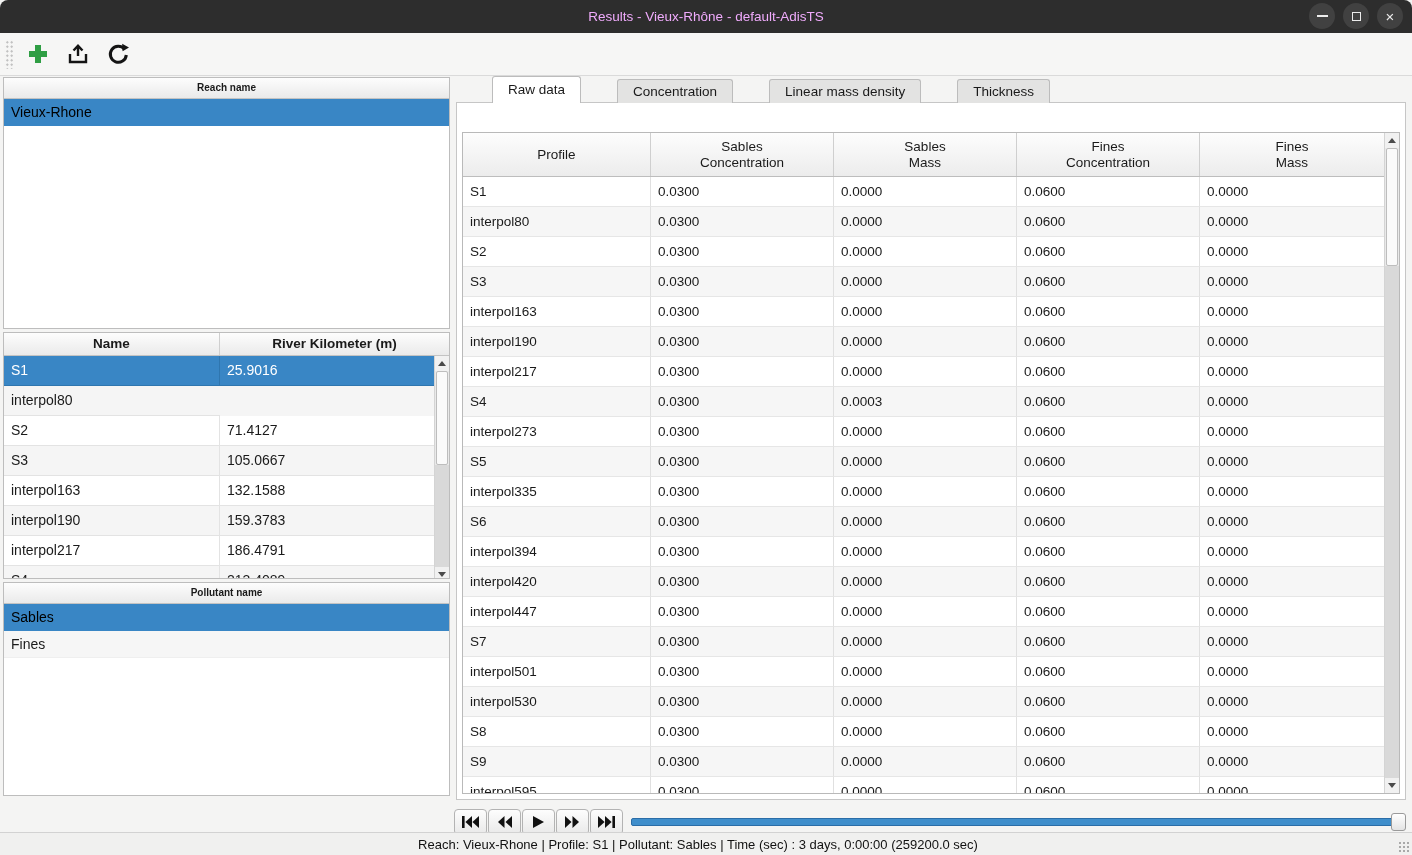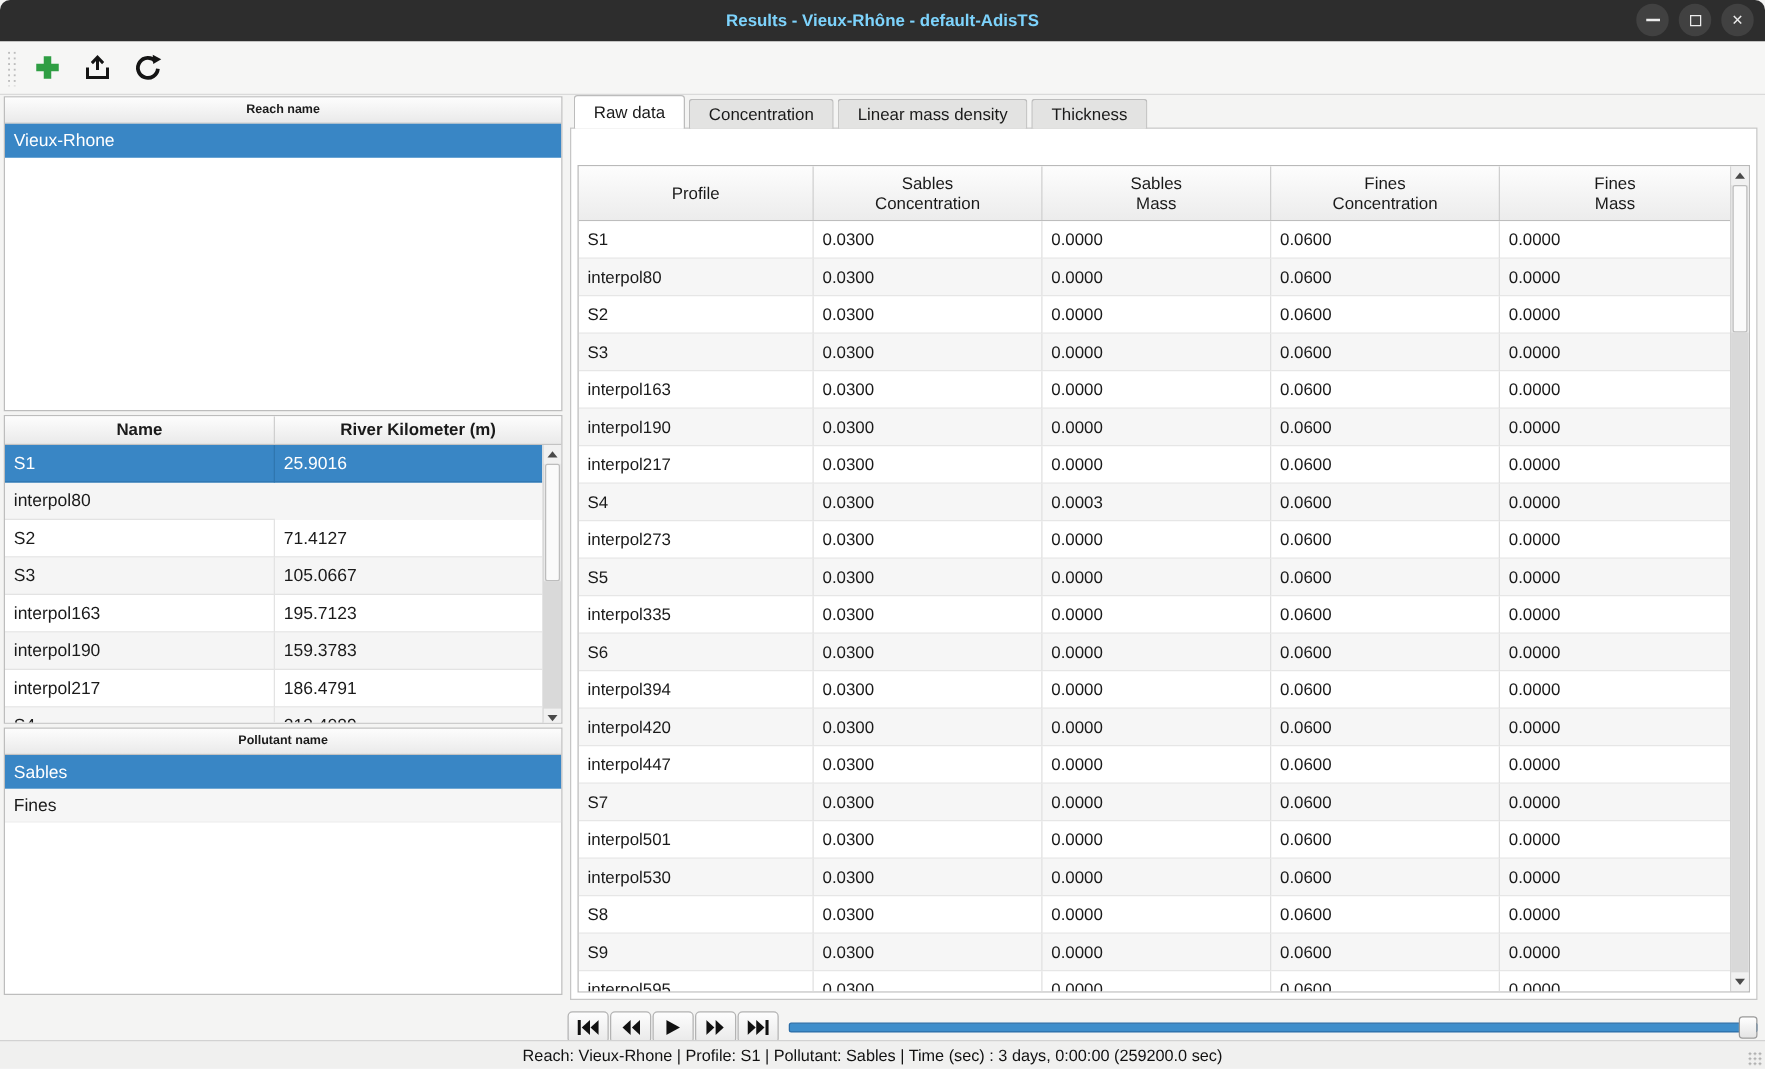--- a/index.html
+++ b/index.html
@@ -9,21 +9,21 @@
     background:#f4f4f3;
     color:#1a1a1a;
     overflow:hidden;
     font-size:13.5px;
   }
   
   .titlebar {
     height:33px; background:#2d2d2d; border-radius:8px 8px 0 0;
     display:flex; align-items:center; justify-content:center; position:relative;
   }
-  .titlebar .title { color:#7dd3fc; font-weight:bold; font-size:13.5px;text-align:center; }
+  .titlebar .title { color:#f0abfc; font-weight:normal; font-size:13.5px;text-align:center; }
   .win-btns { position:absolute; right:9px; top:3px; display:flex; gap:8px; }
   .win-btn {
     width:26px; height:26px; border-radius:50%; background:#414141;
     display:flex; align-items:center; justify-content:center; color:#ececec;
   }
   .glyph-min { width:11px; height:2px; background:#ececec; display:block; }
   .glyph-max { width:9px; height:9px; border:1.5px solid #ececec; display:block; }
   .glyph-close { font-size:15px; line-height:1; }
   
   .toolbar {
@@ -52,21 +52,21 @@
   .panel-profiles { top:256px; height:247px; }
   .panel-poll     { top:506px; height:214px; }
   .panel-header {
     height:21px; background:linear-gradient(#fdfdfd,#eaeaea);
     border-bottom:1px solid #c3c3c3;
     font-weight:bold; text-align:center; font-size:10px; line-height:20px;
   }
   .list-item { height:27px; line-height:27px; padding-left:7px; font-size:14px;
     border-bottom:1px solid #efefef; background:#fff; }
   .list-item.alt { background:#f6f6f6; }
-  .list-item.sel { background:var(--sel,#3986c5); color:#ffffff; border-bottom-color:var(--sel,#3986c5); }
+  .list-item.sel { background:var(--sel,#3986c5); color:#000000; border-bottom-color:var(--sel,#3986c5); }
   
   .ptable-wrap { display:flex; height:226px; }
   .ptable { flex:1; overflow:hidden; }
   .phead { display:grid; grid-template-columns:216px 1fr; height:23px;
     background:linear-gradient(#fdfdfd,#eaeaea); border-bottom:1px solid #c3c3c3; }
   .phead div { font-weight:bold; text-align:center; line-height:22px; border-right:1px solid #cfcfcf; font-size:13.5px; }
   .phead div:last-child { border-right:none; }
   .prow { display:grid; grid-template-columns:216px 1fr; height:30px; background:#fff; }
   .prow.alt { background:#f5f5f5; }
   .prow div { line-height:29px; padding-left:7px; font-size:14px;
@@ -79,21 +79,21 @@
   .sb-arrow { height:15px; background:#f1f1f1; display:flex; align-items:center; justify-content:center; }
   .tri-up { width:0; height:0; border-left:4px solid transparent; border-right:4px solid transparent; border-bottom:5px solid #4a4a4a; }
   .tri-down { width:0; height:0; border-left:4px solid transparent; border-right:4px solid transparent; border-top:5px solid #4a4a4a; }
   .sb-thumb { background:#fafafa; border:1px solid #bdbdbd; border-radius:2px; margin:0 1px; }
   .sb-trough { flex:1; background:#d9d9d9; }
   
   .tabs { position:absolute; top:0; left:7px; display:flex; align-items:flex-end; height:27px; z-index:2; }
   .tab {
     padding:0 15px; margin-right:3px; height:24px; line-height:23px;
     background:#e3e3e2; border:1px solid #bcbcbc; border-bottom:none;
-    border-radius:3px 3px 0 0; font-size:13.5px; cursor:pointer;
+    border-radius:3px 3px 0 0; font-size:13.5px; cursor:pointer;margin-left:33px;
   }
   .tab.active { background:#fff; height:27px; line-height:26px; font-weight:normal; }
   .content-frame {
     position:absolute; top:26px; left:4px; right:6px; height:698px;
     background:#fff; border:1px solid #c6c6c6;
   }
   
   .tbl-widget { position:absolute; top:5px; left:5px; right:5px; bottom:5px;
     border:1px solid #b9b9b9; display:flex; overflow:hidden; background:#fff;margin-top:24px; }
   .tbl-area { flex:1; overflow:hidden; }
@@ -206,21 +206,21 @@
             <div class="prow">
               <div>S2</div>
               <div>71.4127</div>
             </div>
             <div class="prow alt">
               <div>S3</div>
               <div>105.0667</div>
             </div>
             <div class="prow">
               <div>interpol163</div>
-              <div>195.7123</div>
+              <div>132.1588</div>
             </div>
             <div class="prow alt">
               <div>interpol190</div>
               <div>159.3783</div>
             </div>
             <div class="prow">
               <div>interpol217</div>
               <div>186.4791</div>
             </div>
             <div class="prow alt">

